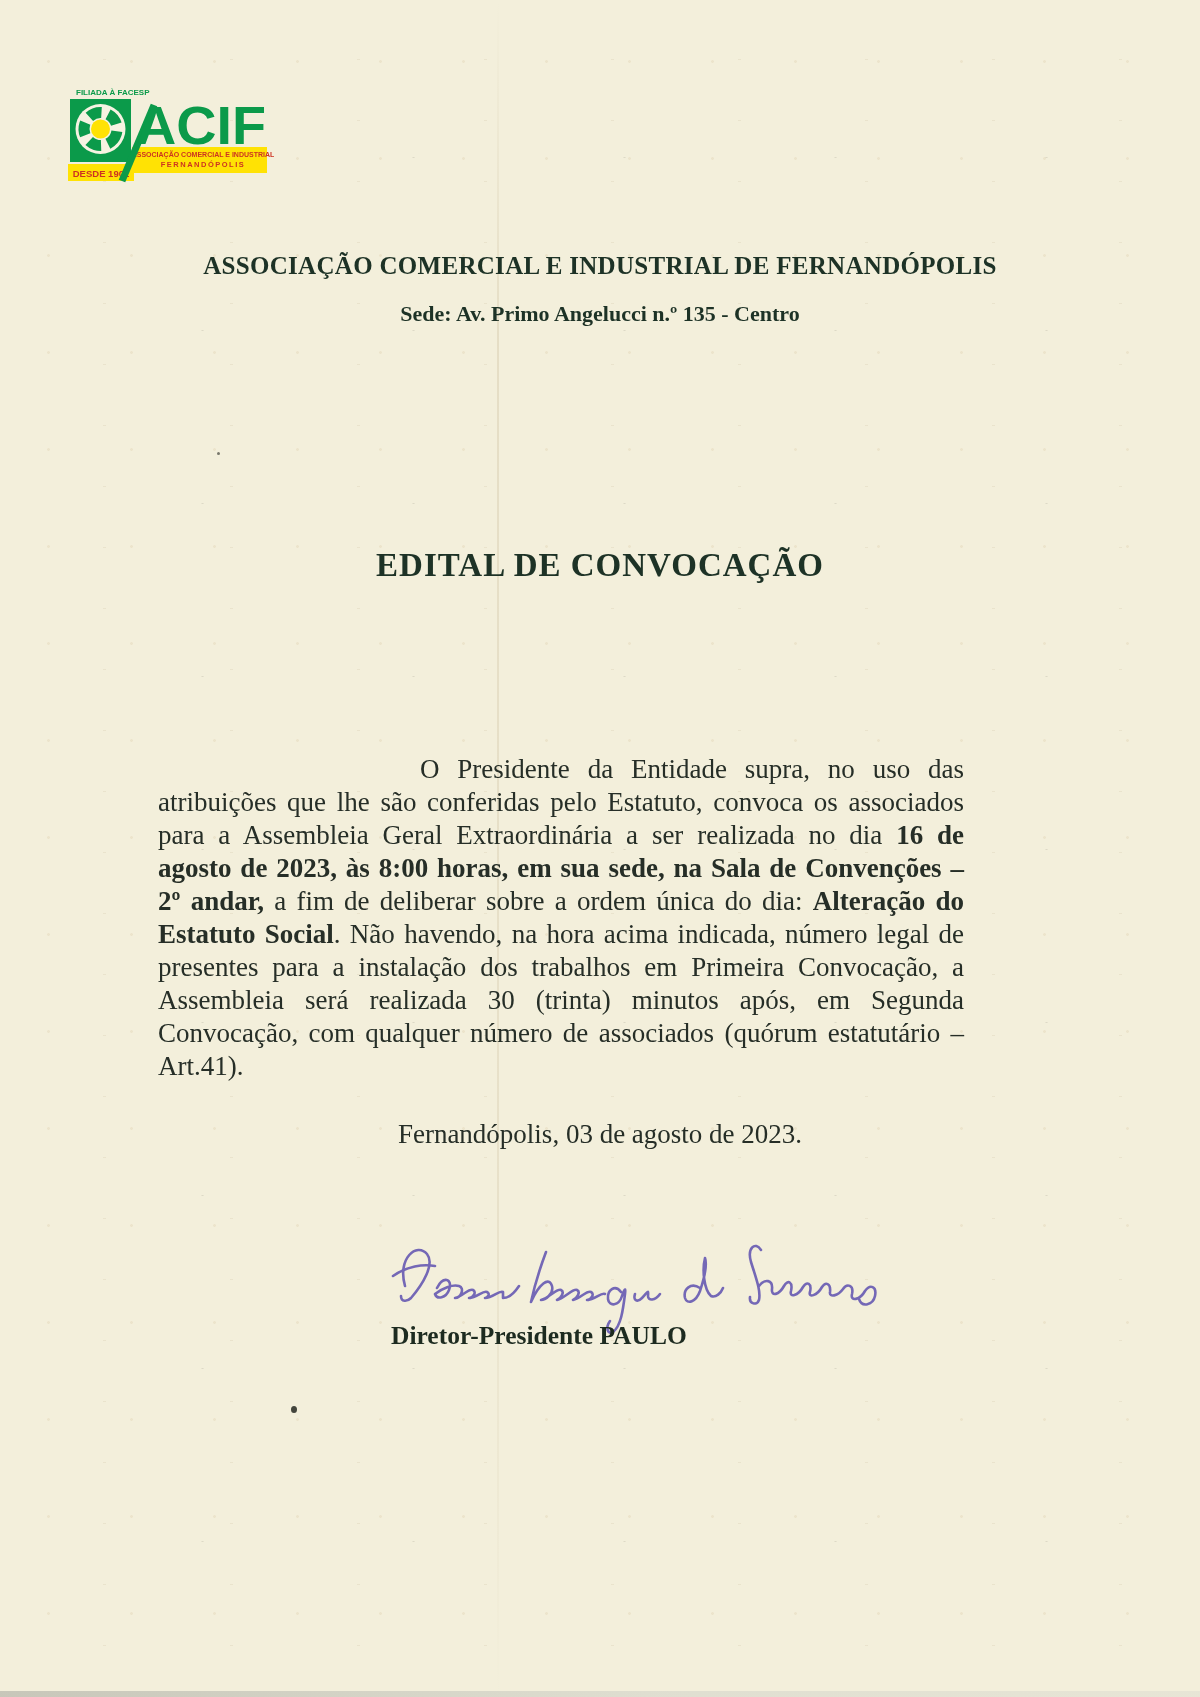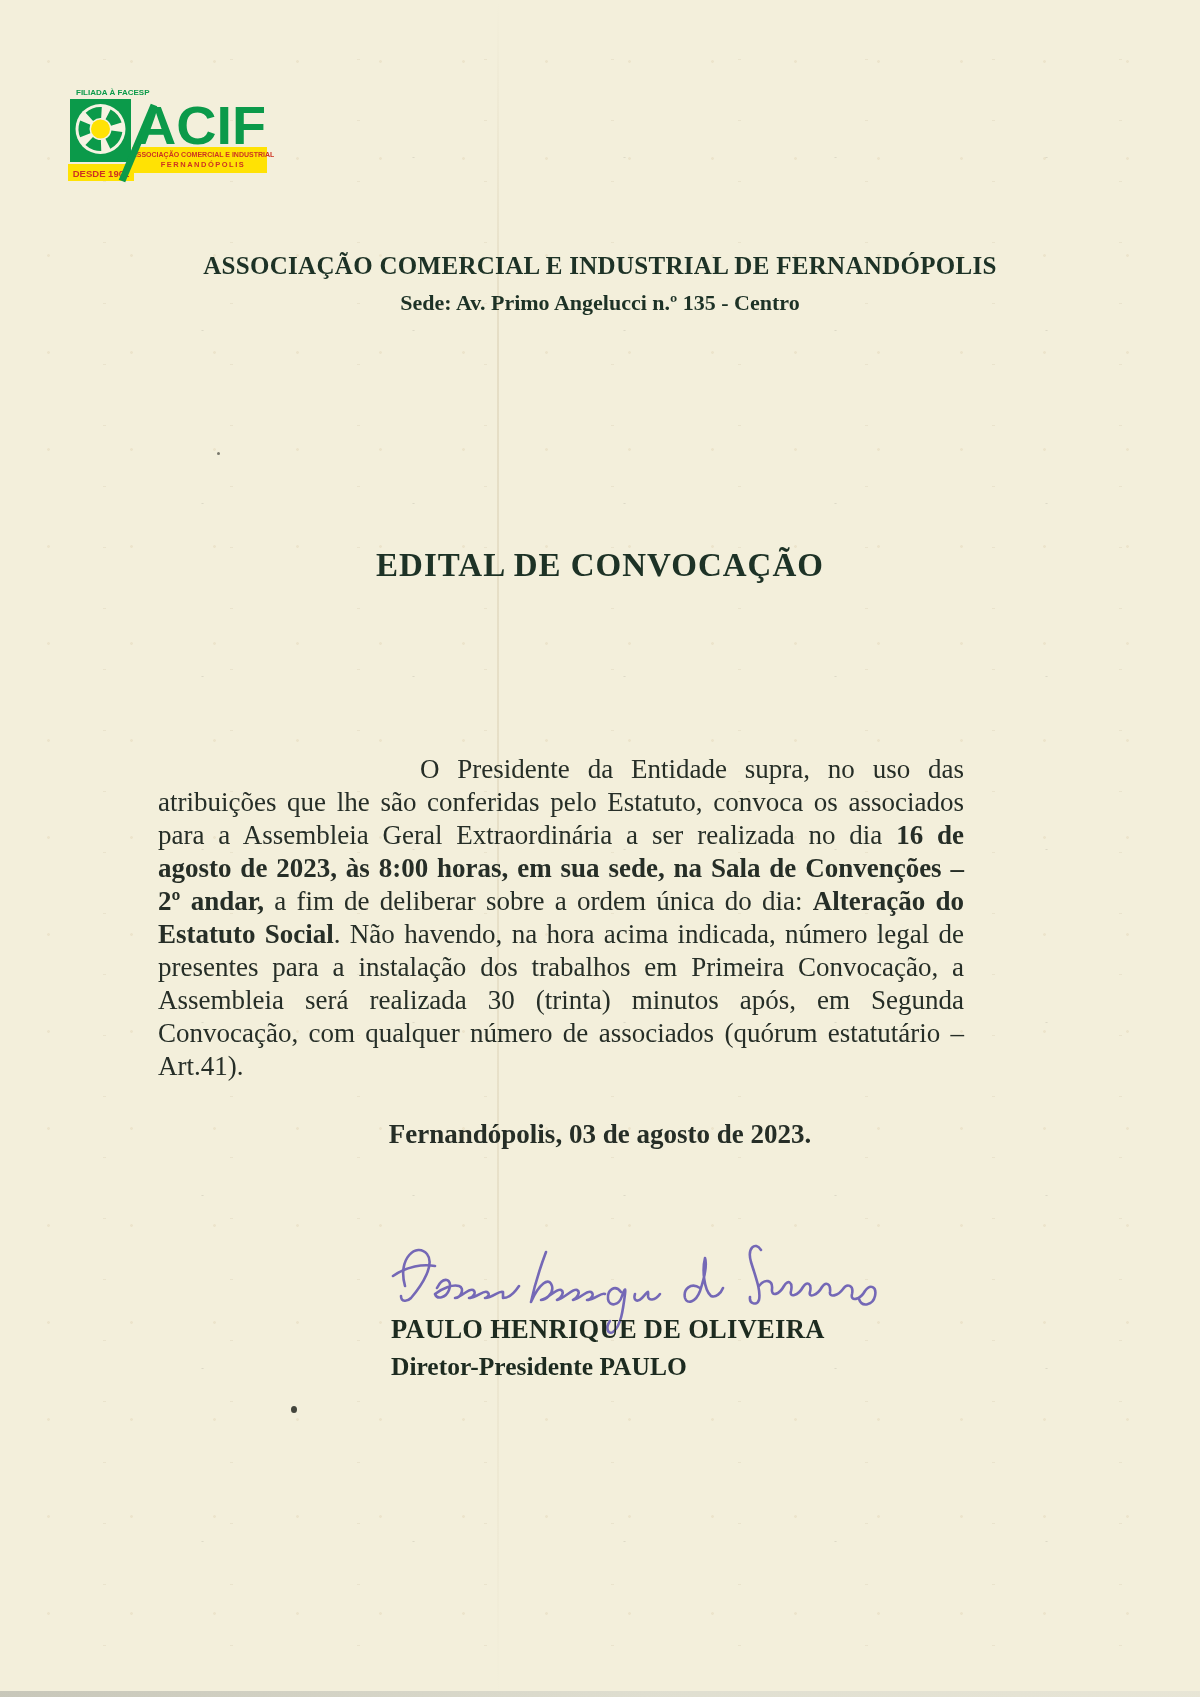--- a/index.html
+++ b/index.html
@@ -24,32 +24,32 @@
   .scan-edge{position:absolute;left:0;bottom:0;width:100%;height:6px;
     background:linear-gradient(to right,#b9b9ae,#d9d9cd 55%,#e4e2d4);opacity:.75;}
   .speck{position:absolute;background:#43453c;border-radius:50%;}
   .speck1{left:291px;top:1406px;width:6px;height:7px;}
   .speck2{left:217px;top:452px;width:3px;height:3px;opacity:.7;}
 
   .logo{position:absolute;left:62px;top:84px;width:212px;height:102px;}
 
   .org-header{position:absolute;top:252px;left:0;width:100%;text-align:center;color:#1d3226;}
   .org-name{font-size:25px;font-weight:bold;letter-spacing:.3px;}
-  .org-address{font-size:22px;font-weight:bold;margin-top:10px;}
+  .org-address{font-size:22px;font-weight:bold;margin-top:21px;}
 
   .doc-title{position:absolute;top:547px;left:0;width:100%;text-align:center;
     font-size:33px;font-weight:bold;letter-spacing:1px;color:#1d3226;}
 
   .body-par{position:absolute;top:726px;left:158px;width:806px;
     font-size:27px;line-height:33px;text-align:justify;text-indent:262px;
     color:#262e27;}
   .body-par .b{font-weight:bold;}
 
   .date-line{position:absolute;top:1119px;left:0;width:100%;text-align:center;
-    font-size:27px;color:#262e27;font-weight:bold;}
+    font-size:27px;color:#262e27;}
 
   .signature-svg{position:absolute;left:383px;top:1236px;width:505px;height:104px;pointer-events:none;}
 
   .sig-block{position:absolute;left:391px;top:1314px;color:#1d2b20;}
   .signer-name{font-size:26.5px;font-weight:bold;letter-spacing:.3px;}
   .signer-title{font-size:25.5px;font-weight:bold;margin-top:7px;}
 </style>
 </head>
 <body>
 
@@ -103,20 +103,19 @@
       <path d="M163 16 C157 32 151 52 148 66 C156 48 166 40 169 50 C171 58 162 64 158 64 C166 62 174 52 178 54 C182 56 178 62 174 64 C182 62 190 52 194 54 C198 56 194 62 190 64 C198 62 204 54 208 56 C212 58 208 64 204 64 C212 64 218 56 222 58"></path>
       <path d="M238 56 C232 48 224 54 225 63 C226 71 236 70 239 60 C241 54 243 50 242 58 C240 74 238 90 230 96 C225 99 222 92 227 85"></path>
       <path d="M252 58 C250 64 254 67 259 62 C264 57 266 52 265 60 C265 65 272 65 277 58"></path>
       <path d="M317 52 C308 46 300 53 302 62 C304 69 313 66 317 55 C322 40 324 28 322 22 C319 34 321 54 328 60 C333 62 338 57 340 52"></path>
       <path d="M378 14 C372 5 364 12 368 26 C373 42 378 55 376 64 C374 70 366 68 367 61"></path>
       <path d="M376 50 C382 42 390 44 389 53 C388 61 396 59 401 50 C405 43 410 46 408 55 C406 62 415 60 420 51 C424 45 429 47 427 56 C425 62 434 60 439 51 C443 45 448 48 447 56 C446 62 455 60 460 53 C464 47 471 49 469 58 C467 66 477 64 482 55 C487 48 494 50 492 60 C490 69 479 72 476 63"></path>
     </g>
   </svg>
 
   <div class="sig-block">
-    <div class="signer-name">PAULO HENRIQUE DE OLIVEIRA</div>
     <div class="signer-title">Diretor-Presidente PAULO</div>
   </div>
 
   <div class="speck speck1"></div>
   <div class="speck speck2"></div>
   <div class="scan-edge"></div>
 </div>
 
 </body></html>

